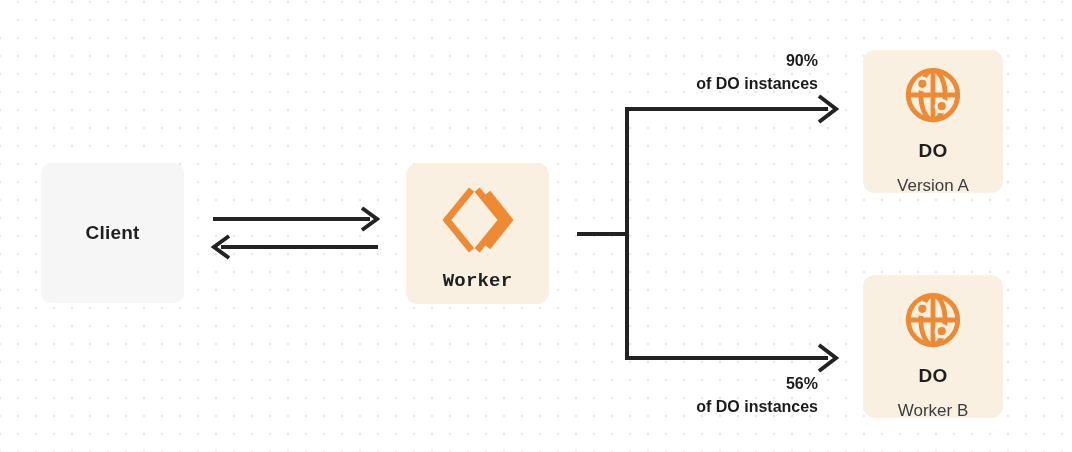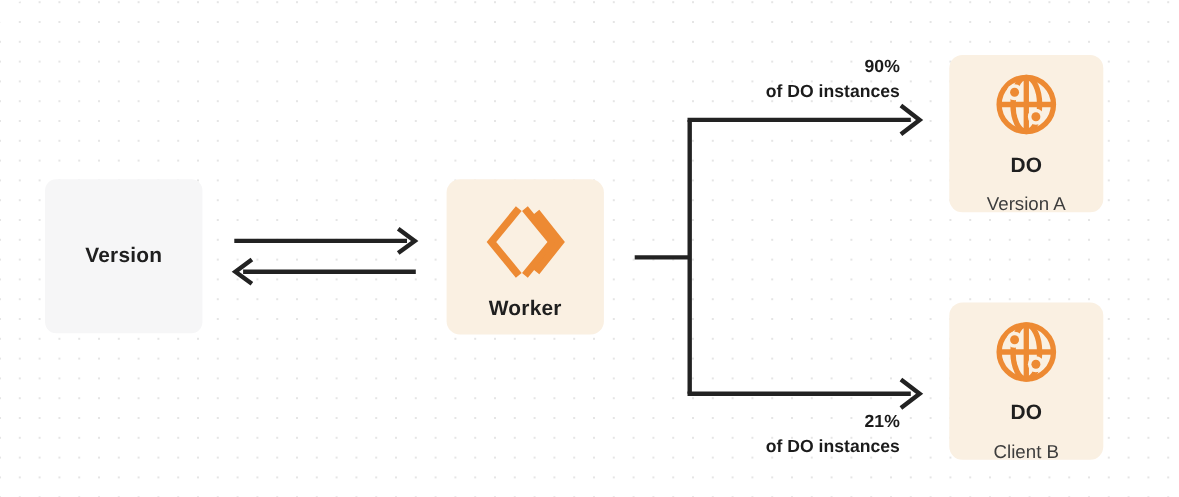--- a/index.html
+++ b/index.html
@@ -37,20 +37,21 @@
   }
   .node-client {
     left: 41px; top: 163px; width: 143px; height: 140px;
     background: var(--client-gray);
     border-radius: 10px;
     justify-content: center;
   }
   .node-worker {
     left: 406px; top: 163px; width: 143px; height: 141px;
     background: var(--cream);
+    font-family: Liberation Mono, monospace;
   }
   .node-do-a { left: 863px; top: 50px; }
   .node-do-b { left: 863px; top: 275px; }
   .node-do {
     width: 140px; height: 143px;
     background: var(--cream);
   }
 
   .node-title {
     font-size: 19px;
@@ -137,21 +138,21 @@
       <polyline points="819,96 836,109 819,122"></polyline>
     </g>
 
     <g>
       <path d="M625 358 H828"></path>
       <polyline points="819,345 836,358 819,371"></polyline>
     </g>
   </svg>
 
   <div class="node node-client">
-    <div class="node-title">Version</div>
+    <div class="node-title">Client</div>
   </div>
 
   <div class="node node-worker">
     <div class="worker-icon-wrap">
       <svg class="worker-icon" width="80" height="84" viewBox="0 0 100 100" overflow="visible">
         <polyline points="42,12 11,50 42,88"></polyline>
         <polyline points="49,12 80,50 49,88"></polyline>
         <polyline points="62,16 89,50 62,84"></polyline>
       </svg>
     </div>
@@ -182,25 +183,25 @@
         <ellipse class="stroke" cx="32" cy="32" rx="12.5" ry="25.5"></ellipse>
         <line class="stroke" x1="32" y1="6.5" x2="32" y2="57.5"></line>
         <line class="stroke" x1="6.5" y1="32" x2="57.5" y2="32"></line>
         <circle class="ring" cx="21" cy="20.5" r="7.5"></circle>
         <circle class="dot" cx="21" cy="20.5" r="4.2"></circle>
         <circle class="ring" cx="41" cy="43.5" r="7.5"></circle>
         <circle class="dot" cx="41" cy="43.5" r="4.2"></circle>
       </svg>
     </div>
     <div class="node-title">DO</div>
-    <div class="node-subtitle">Client B</div>
+    <div class="node-subtitle">Worker B</div>
   </div>
 
   <div class="edge-label edge-label-top">
     <div>90%</div>
     <div>of DO instances</div>
   </div>
   <div class="edge-label edge-label-bottom">
-    <div>21%</div>
+    <div>56%</div>
     <div>of DO instances</div>
   </div>
 
 </div>
 
 </body></html>

